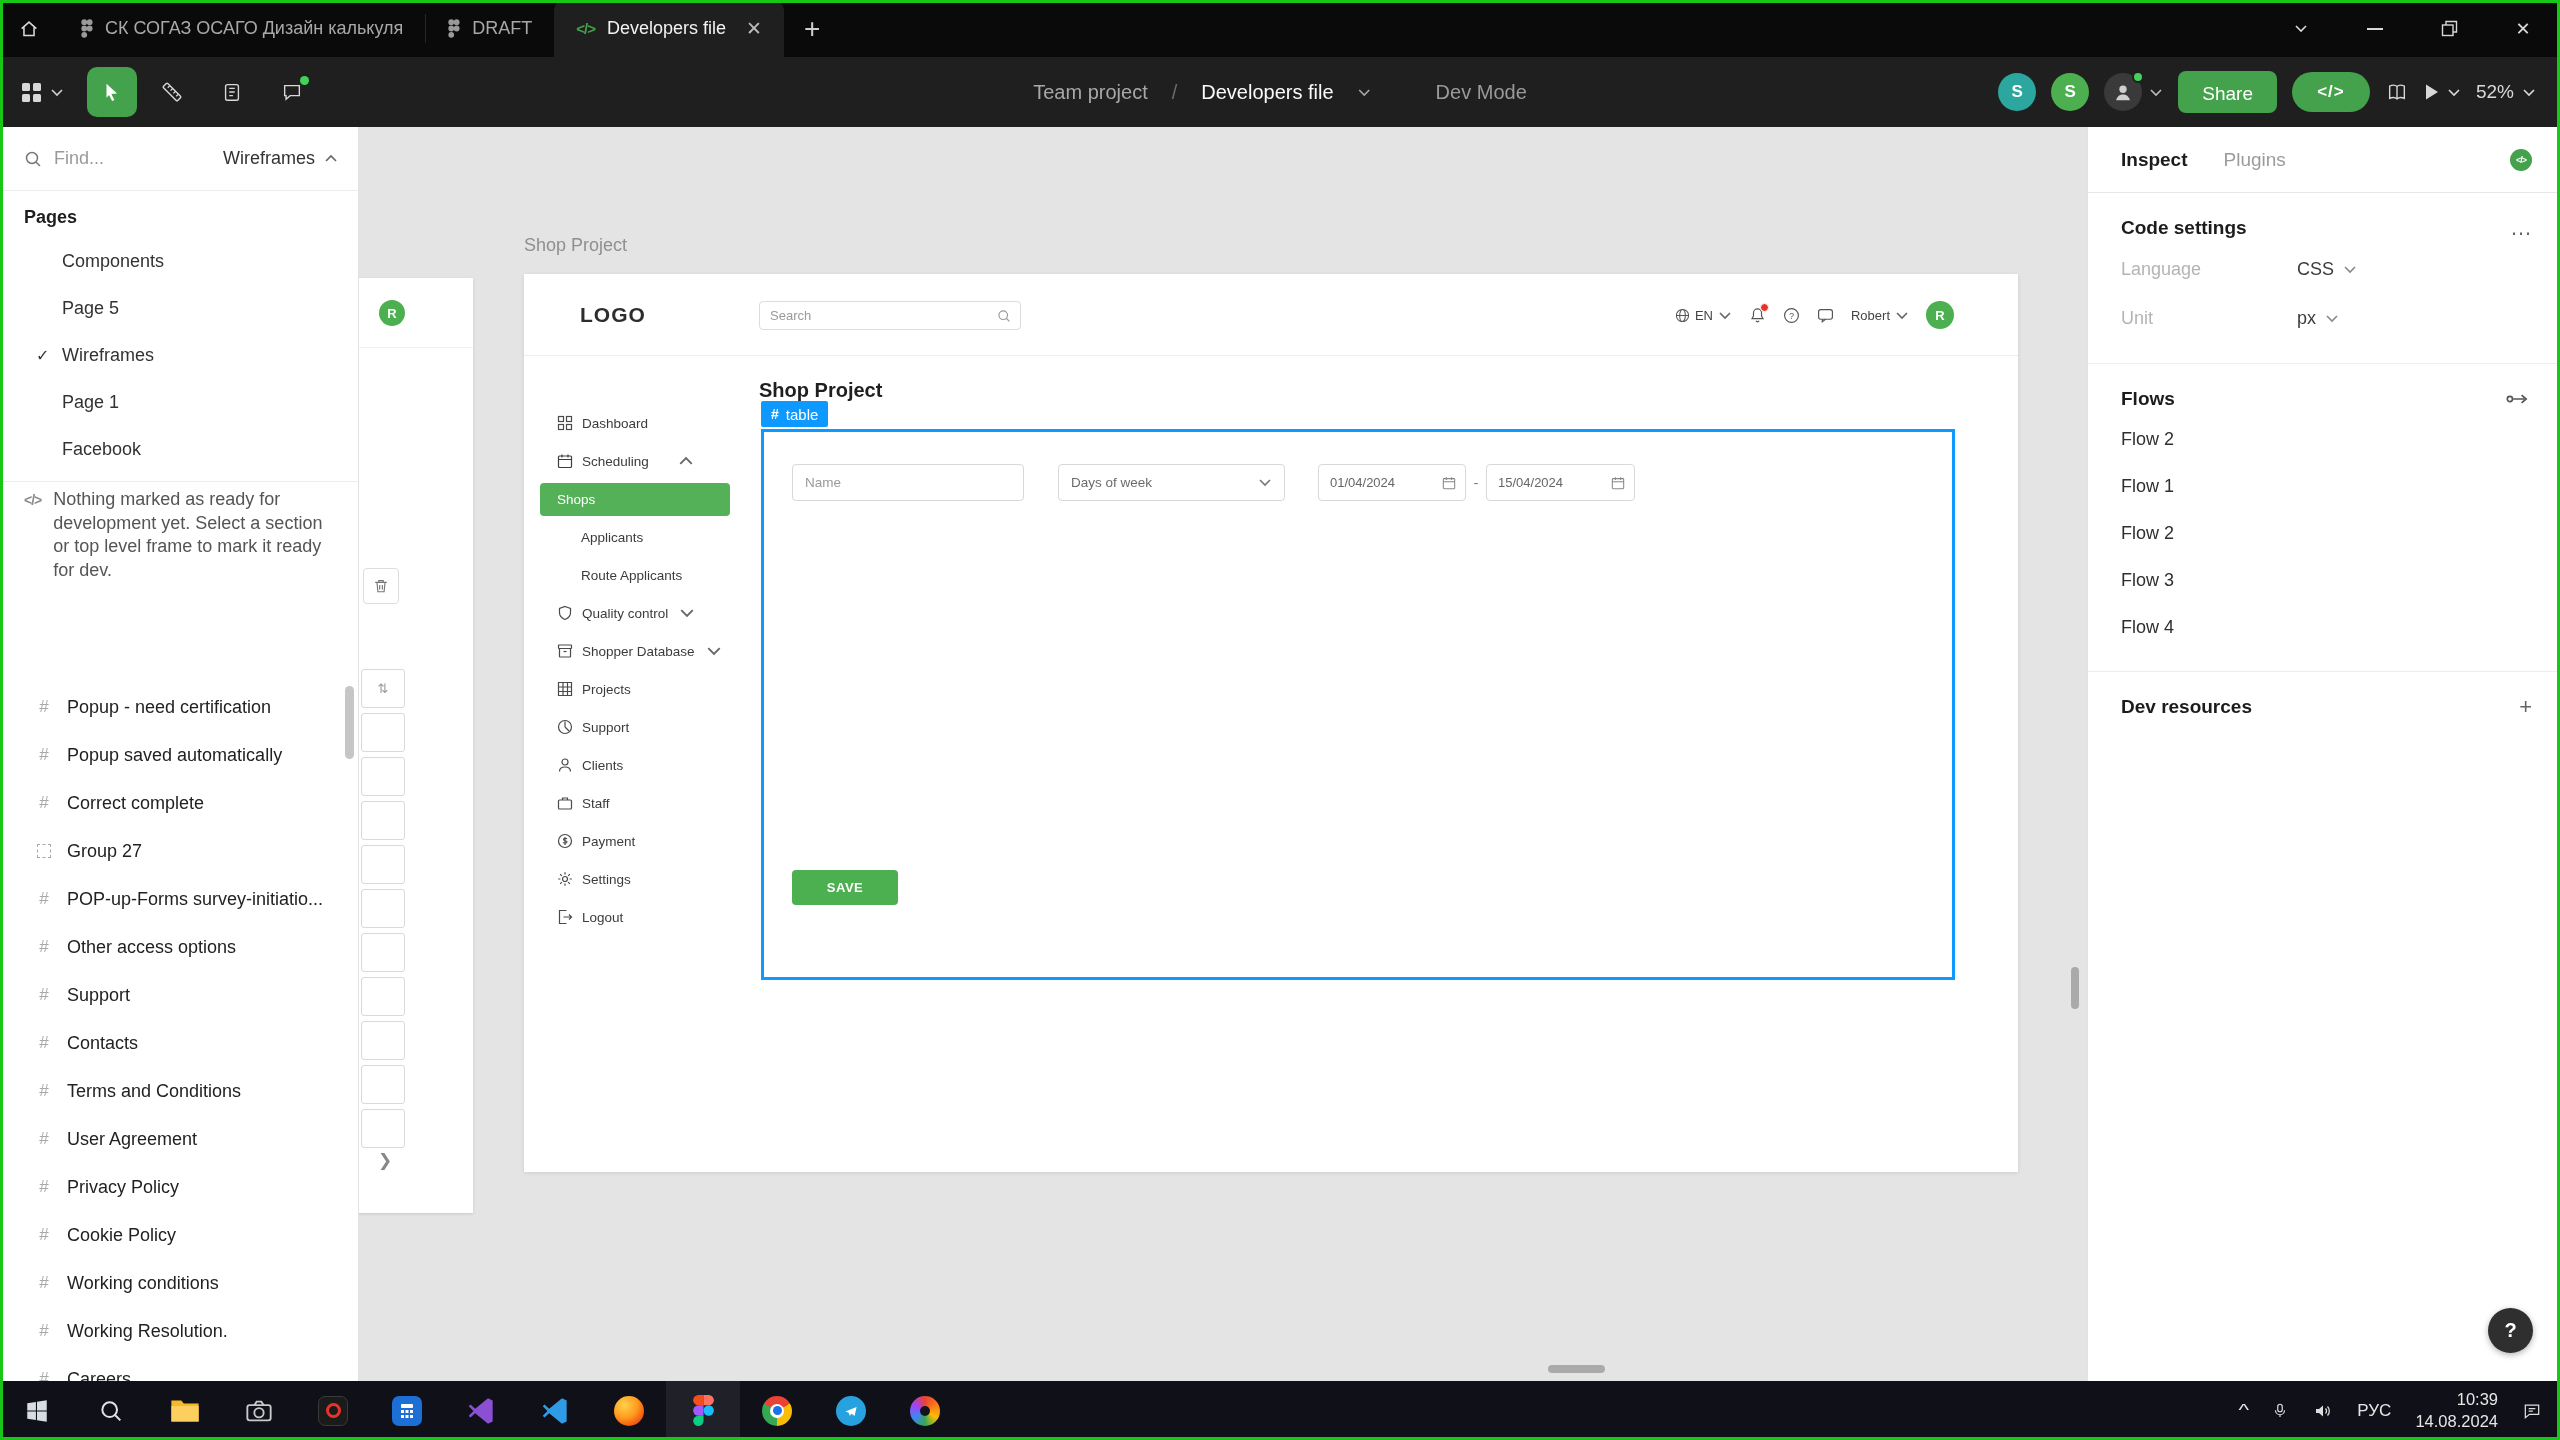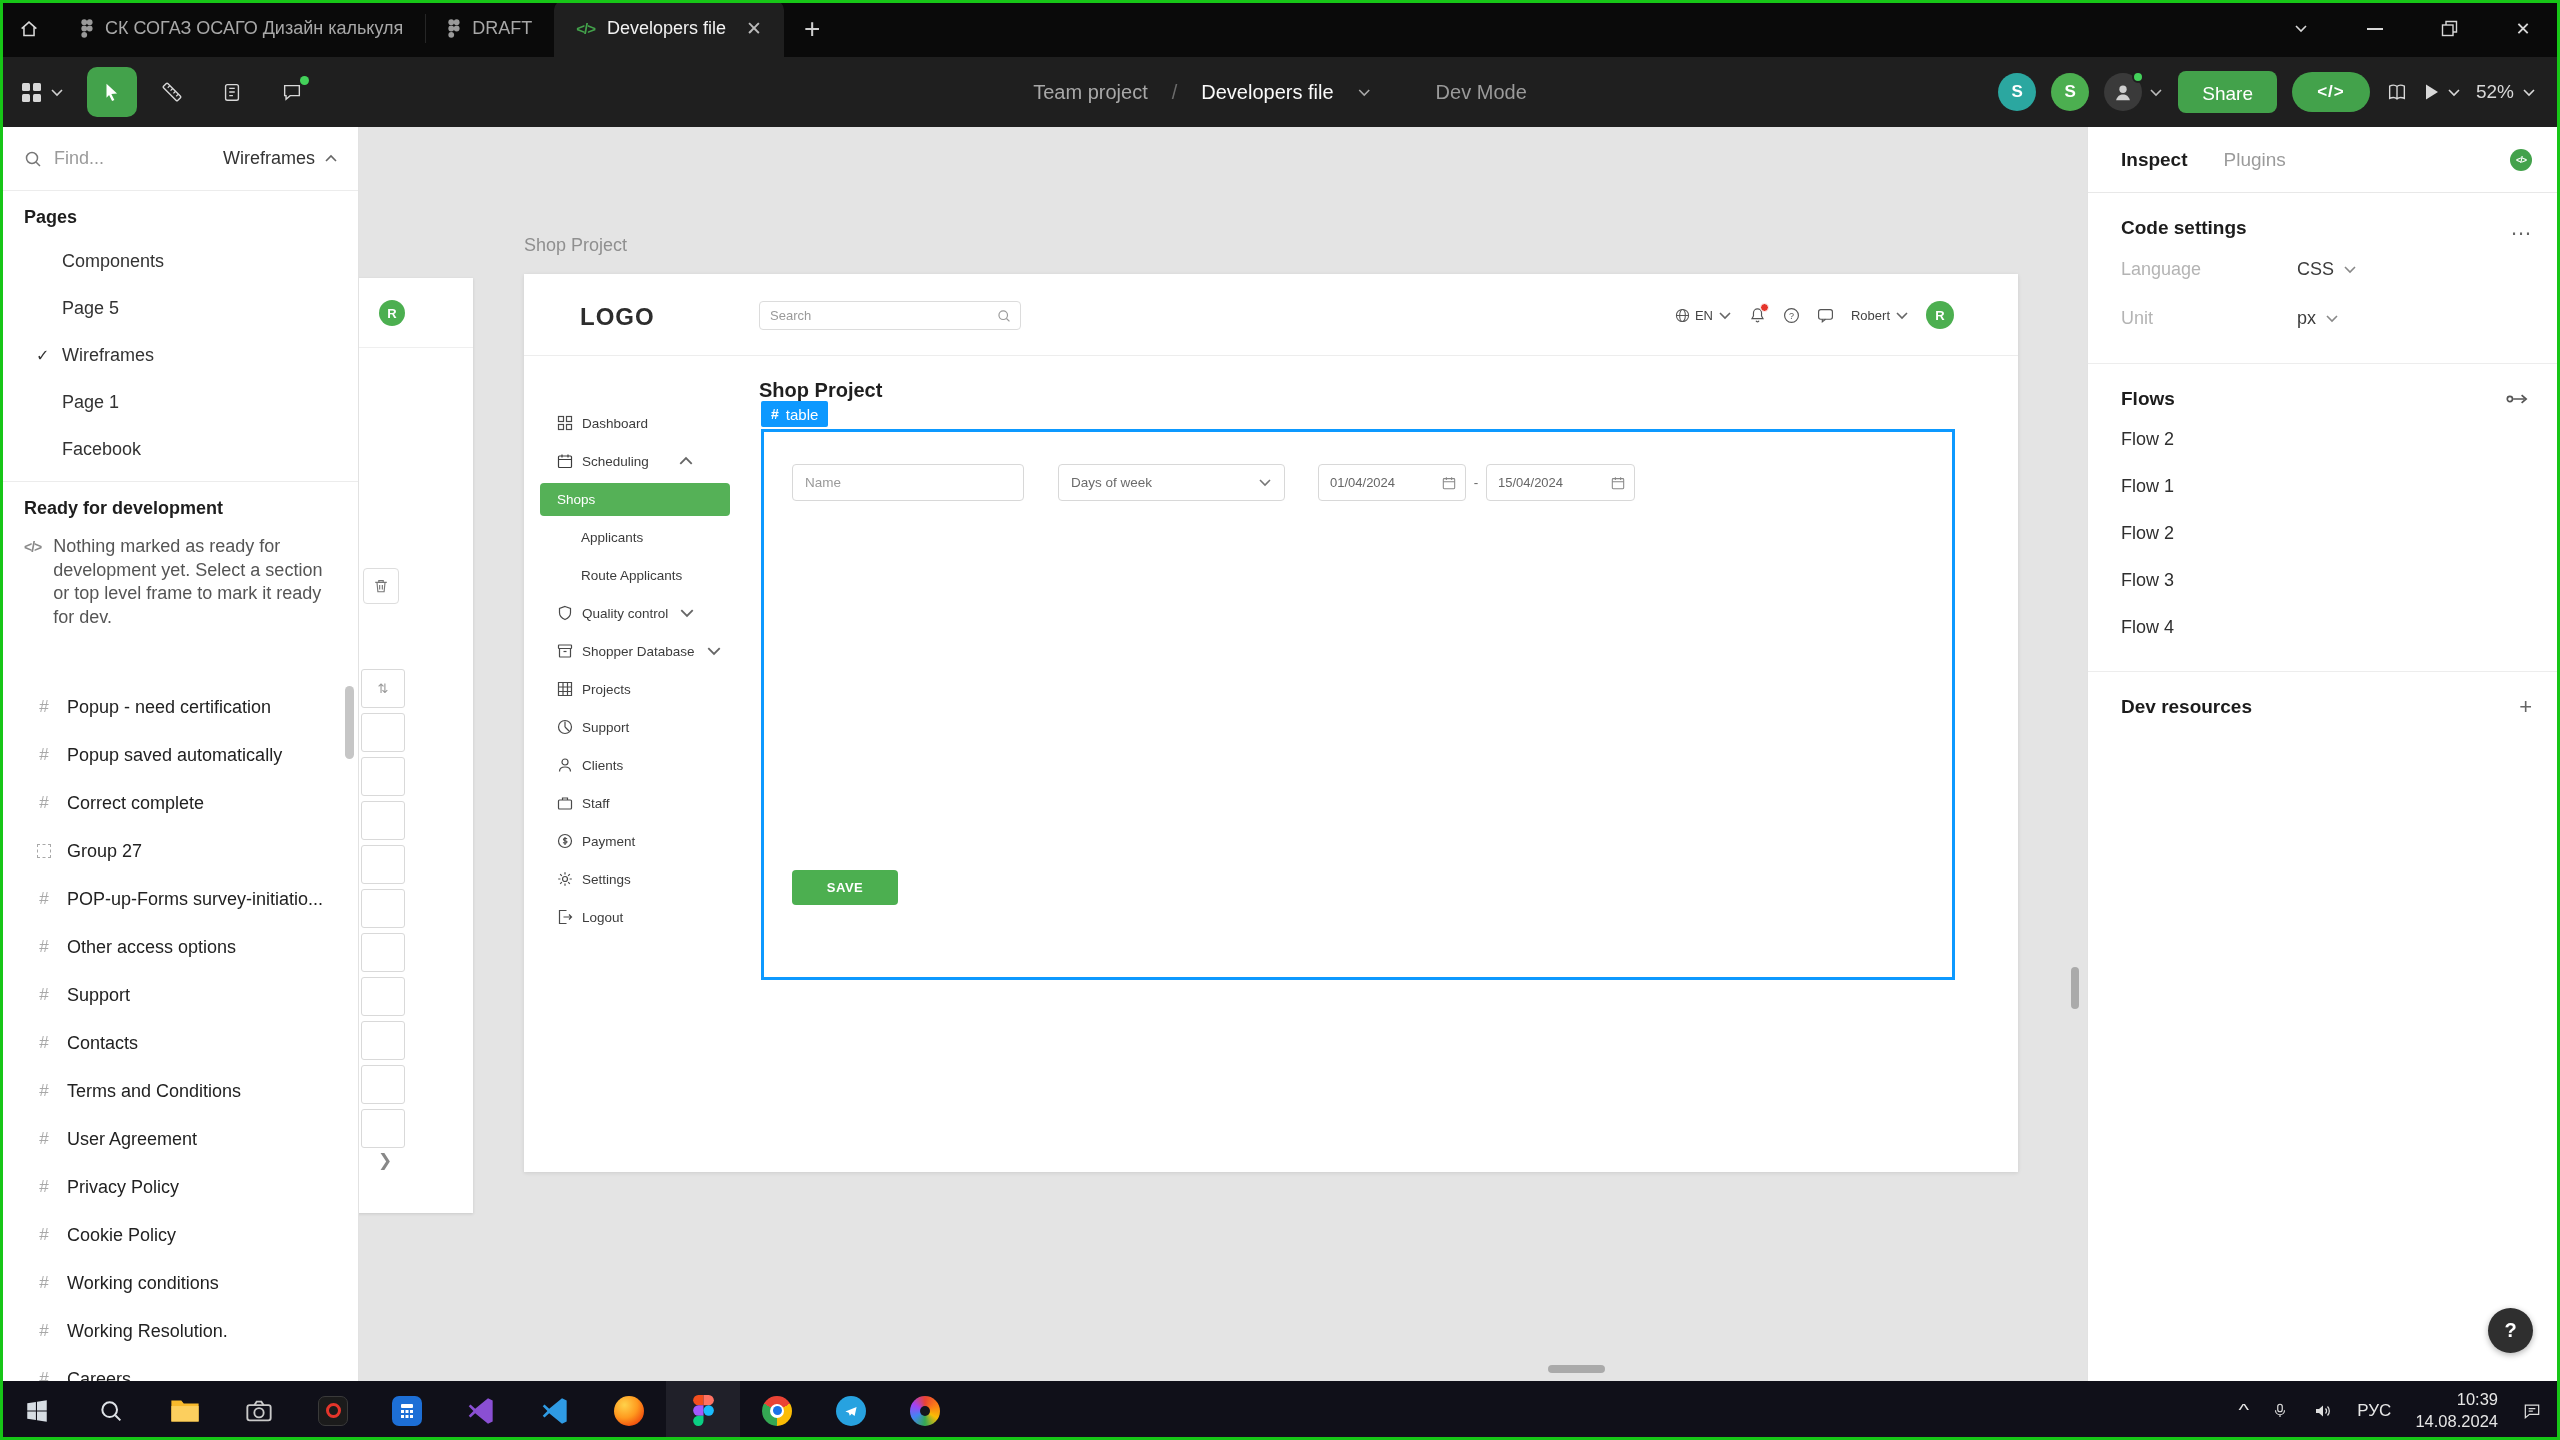--- a/index.html
+++ b/index.html
@@ -75,21 +75,21 @@
   .pf-trash { position:absolute; left:205px; top:290px; width:36px; height:36px; border:1px solid #ddd; border-radius:4px; display:flex; align-items:center; justify-content:center; color:#777; }
   .pf-cell { position:absolute; left:203px; width:44px; height:39px; border:1px solid #d9d9d9; border-radius:3px; background:#fff; display:flex; align-items:center; justify-content:center; color:#999; font-size:13px; }
   .pf-chev { position:absolute; left:220px; top:872px; color:#888; font-size:17px; }
   .frame-label { position:absolute; left:165px; top:108px; font-size:18px; color:#8f8f8f; }
   .h-thumb { position:absolute; left:1189px; top:1238px; width:57px; height:8px; border-radius:4px; background:#aaa; }
   .v-thumb { position:absolute; left:1712px; top:840px; width:8px; height:42px; border-radius:4px; background:#aaa; }
 
   
   .mockup { position:absolute; left:165px; top:147px; width:1494px; height:898px; background:#fff; box-shadow:0 1px 4px rgba(0,0,0,.1); font-size:13.5px; }
   .mk-head { position:absolute; left:0; top:0; right:0; height:82px; border-bottom:1px solid #ededed; }
-  .mk-logo { position:absolute; left:56px; top:29px; font-weight:bold; font-size:24px; color:#2d2d2d; letter-spacing:1px; }
+  .mk-logo { position:absolute; left:56px; top:29px; font-weight:bold; font-size:21px; color:#2d2d2d; letter-spacing:1px; }
   .mk-search { position:absolute; left:235px; top:27px; width:262px; height:29px; border:1px solid #dcdcdc; border-radius:4px; display:flex; align-items:center; padding:0 9px 0 10px; }
   .mk-search input { border:none; outline:none; flex:1; min-width:0; font-size:13px; color:#444; font-family:inherit; }
   .mk-search input::placeholder { color:#9a9a9a; }
   .mk-right { position:absolute; right:64px; top:0; height:82px; display:flex; align-items:center; gap:17px; color:#444; }
   .mk-lang, .mk-user { display:flex; align-items:center; gap:5px; font-size:13px; }
   .mk-bell { position:relative; }
   .mk-bell .rdot { position:absolute; right:-3px; top:-4px; width:9px; height:9px; border-radius:50%; background:#e5342a; border:1.5px solid #fff; }
   .mk-qm { width:17px; height:17px; }
   .mk-avatar { width:28px; height:28px; border-radius:50%; background:#4caf50; color:#fff; font-size:13px; font-weight:bold; display:flex; align-items:center; justify-content:center; }
   .mk-nav { position:absolute; left:0; top:82px; width:206px; bottom:0; padding-top:48px; }
@@ -341,21 +341,20 @@
       </div>
     <div class="page-row">
         <span class="check"></span>
         <span>Page 1</span>
       </div>
     <div class="page-row">
         <span class="check"></span>
         <span>Facebook</span>
       </div>
     <div class="sb-divider"></div>
-    <div class="sb-title">Ready for development</div>
     <div class="ready-block">
       <span class="code-ico">&lt;/&gt;</span>
       <p>Nothing marked as ready for development yet. Select a section or top level frame to mark it ready for dev.</p>
     </div>
     <div class="layers">
       <div class="layer-row">
           <span class="hash">#</span>
           <span>Popup - need certification</span>
         </div>
       <div class="layer-row">

